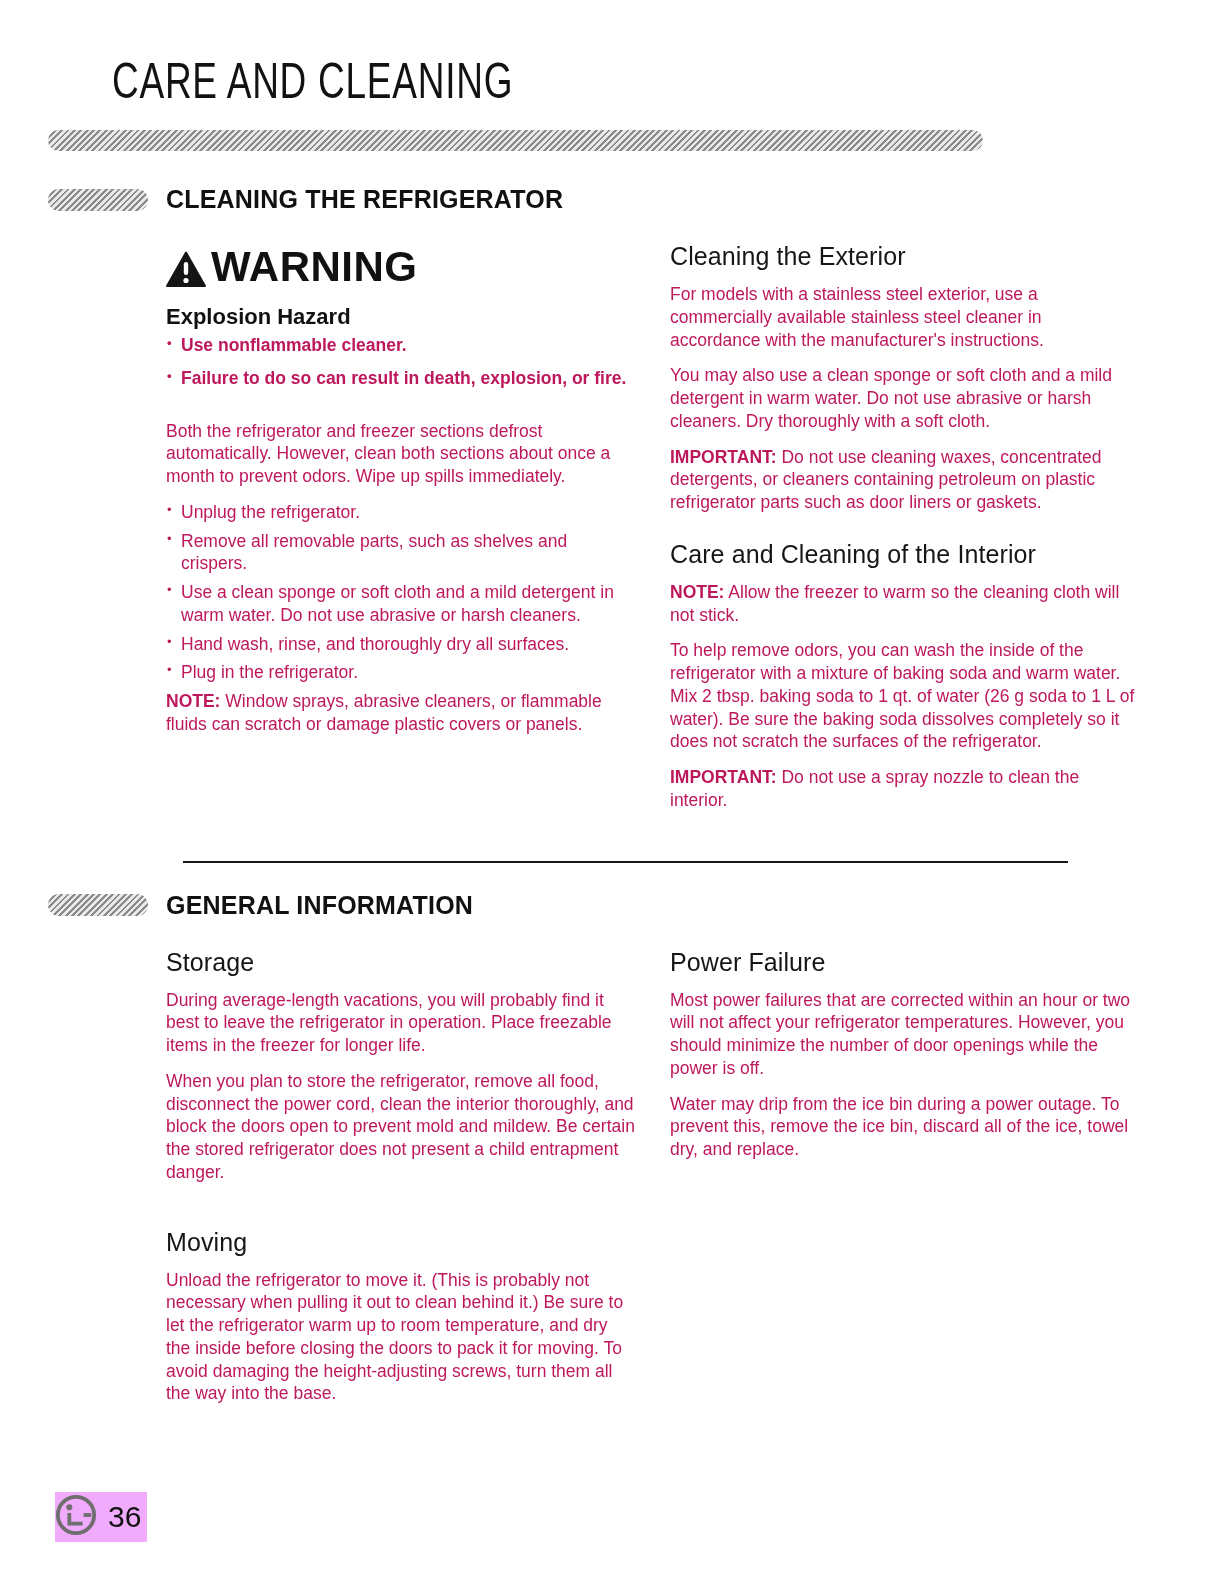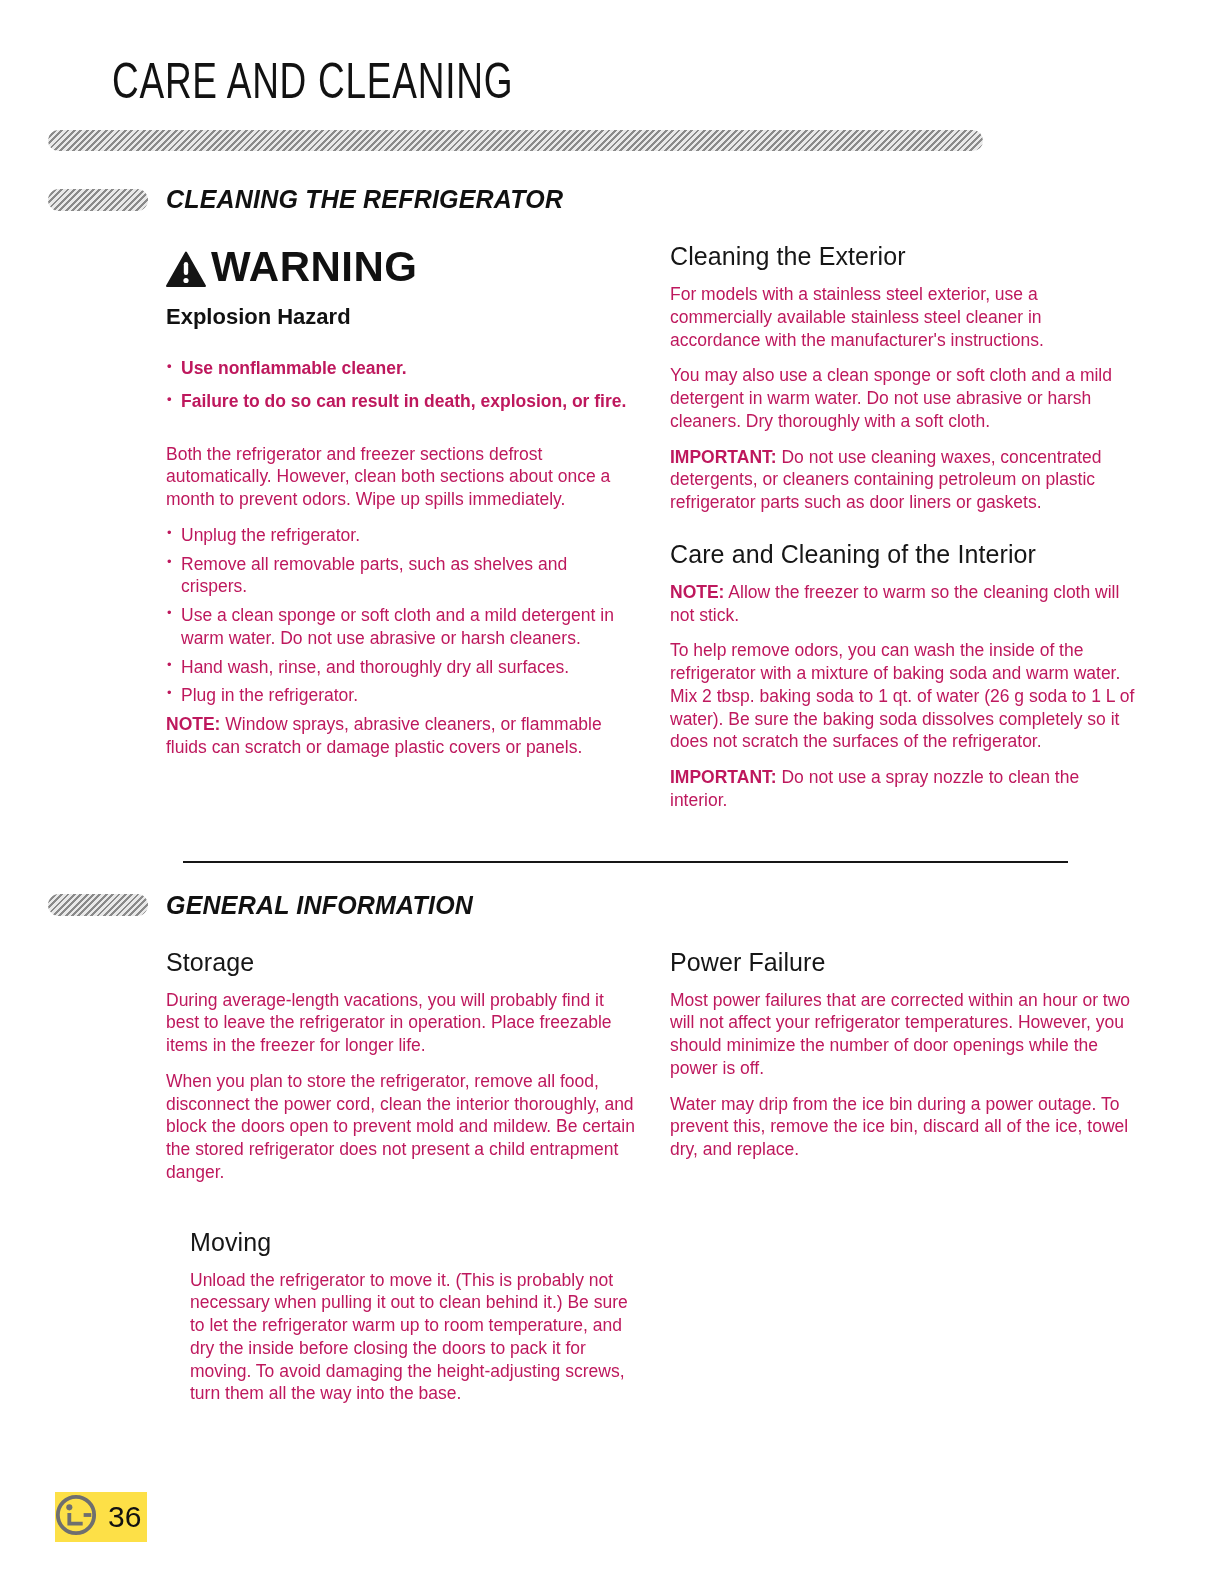--- a/index.html
+++ b/index.html
@@ -34,35 +34,35 @@
     .hatch-bar {
       margin-top: 20px;
       width: 935px;
       height: 21px;
       border-radius: 11px;
     }
 
     .section { margin-top: 34px; }
     .section-head { display: flex; align-items: center; gap: 18px; }
     .hatch-pill { width: 100px; height: 22px; border-radius: 11px; flex: 0 0 auto; }
-    .section-head h2 { font-size: 25px; font-weight: 700; letter-spacing: 0.2px; color: #111; font-style: italic; }
+    .section-head h2 { font-size: 25px; font-weight: 700; letter-spacing: 0.2px; color: #111; }
 
     .columns { display: flex; margin-left: 118px; margin-top: 28px; gap: 34px; }
     .col-left  { width: 470px; flex: 0 0 auto; }
     .col-right { width: 466px; flex: 0 0 auto; }
 
     p, li { font-size: 17.5px; line-height: 1.3; color: #be185d; }
     p { margin-bottom: 13px; }
     strong { font-weight: 700; }
 
     .warning-head { display: flex; align-items: flex-end; gap: 5px; height: 46px; text-align: center; }
     .w-icon { display: inline-flex; align-items: flex-end; }
     .w-text { font-size: 42px; font-weight: 700; letter-spacing: 0.5px; line-height: 1; color: #111; }
 
-    .hazard-title { font-size: 22px; font-weight: 700; margin-top: 16px; margin-bottom: 27px; color: #111; }
+    .hazard-title { font-size: 22px; font-weight: 700; margin-top: 16px; margin-bottom: 4px; color: #111; }
 
     ul.bullets { list-style: none; }
     ul.bullets li { position: relative; padding-left: 15px; margin-bottom: 6px; }
     ul.bullets li::before {
       content: "\2022";
       position: absolute; left: 1px; top: 1px;
       font-size: 13px;
     }
     ul.bullets.bold li { font-weight: 700; margin-bottom: 10px; }
 
@@ -77,30 +77,30 @@
     }
     .mt-block { margin-top: 26px; }
 
     .divider {
       border: none;
       border-top: 2px solid #161616;
       margin: 36px 0 0 135px;
       width: 885px;
     }
     .s2 { margin-top: 28px; }
-    .moving-block { margin-top: 44px; margin-left: 24px; }
+    .moving-block { margin-top: 44px; }
 
     .footer {
       position: absolute;
       left: 55px;
       top: 1492px;
       display: flex;
       align-items: center;
       gap: 11px;
-      background: #fde047;
+      background: #f0abfc;
       padding: 2px 6px 2px 0;
     }
     .page-num { font-size: 30px; color: #111; }
   </style>
 </head>
 <body>
 
 <div class="page">
 
   <div class="page-title">CARE AND CLEANING</div>

